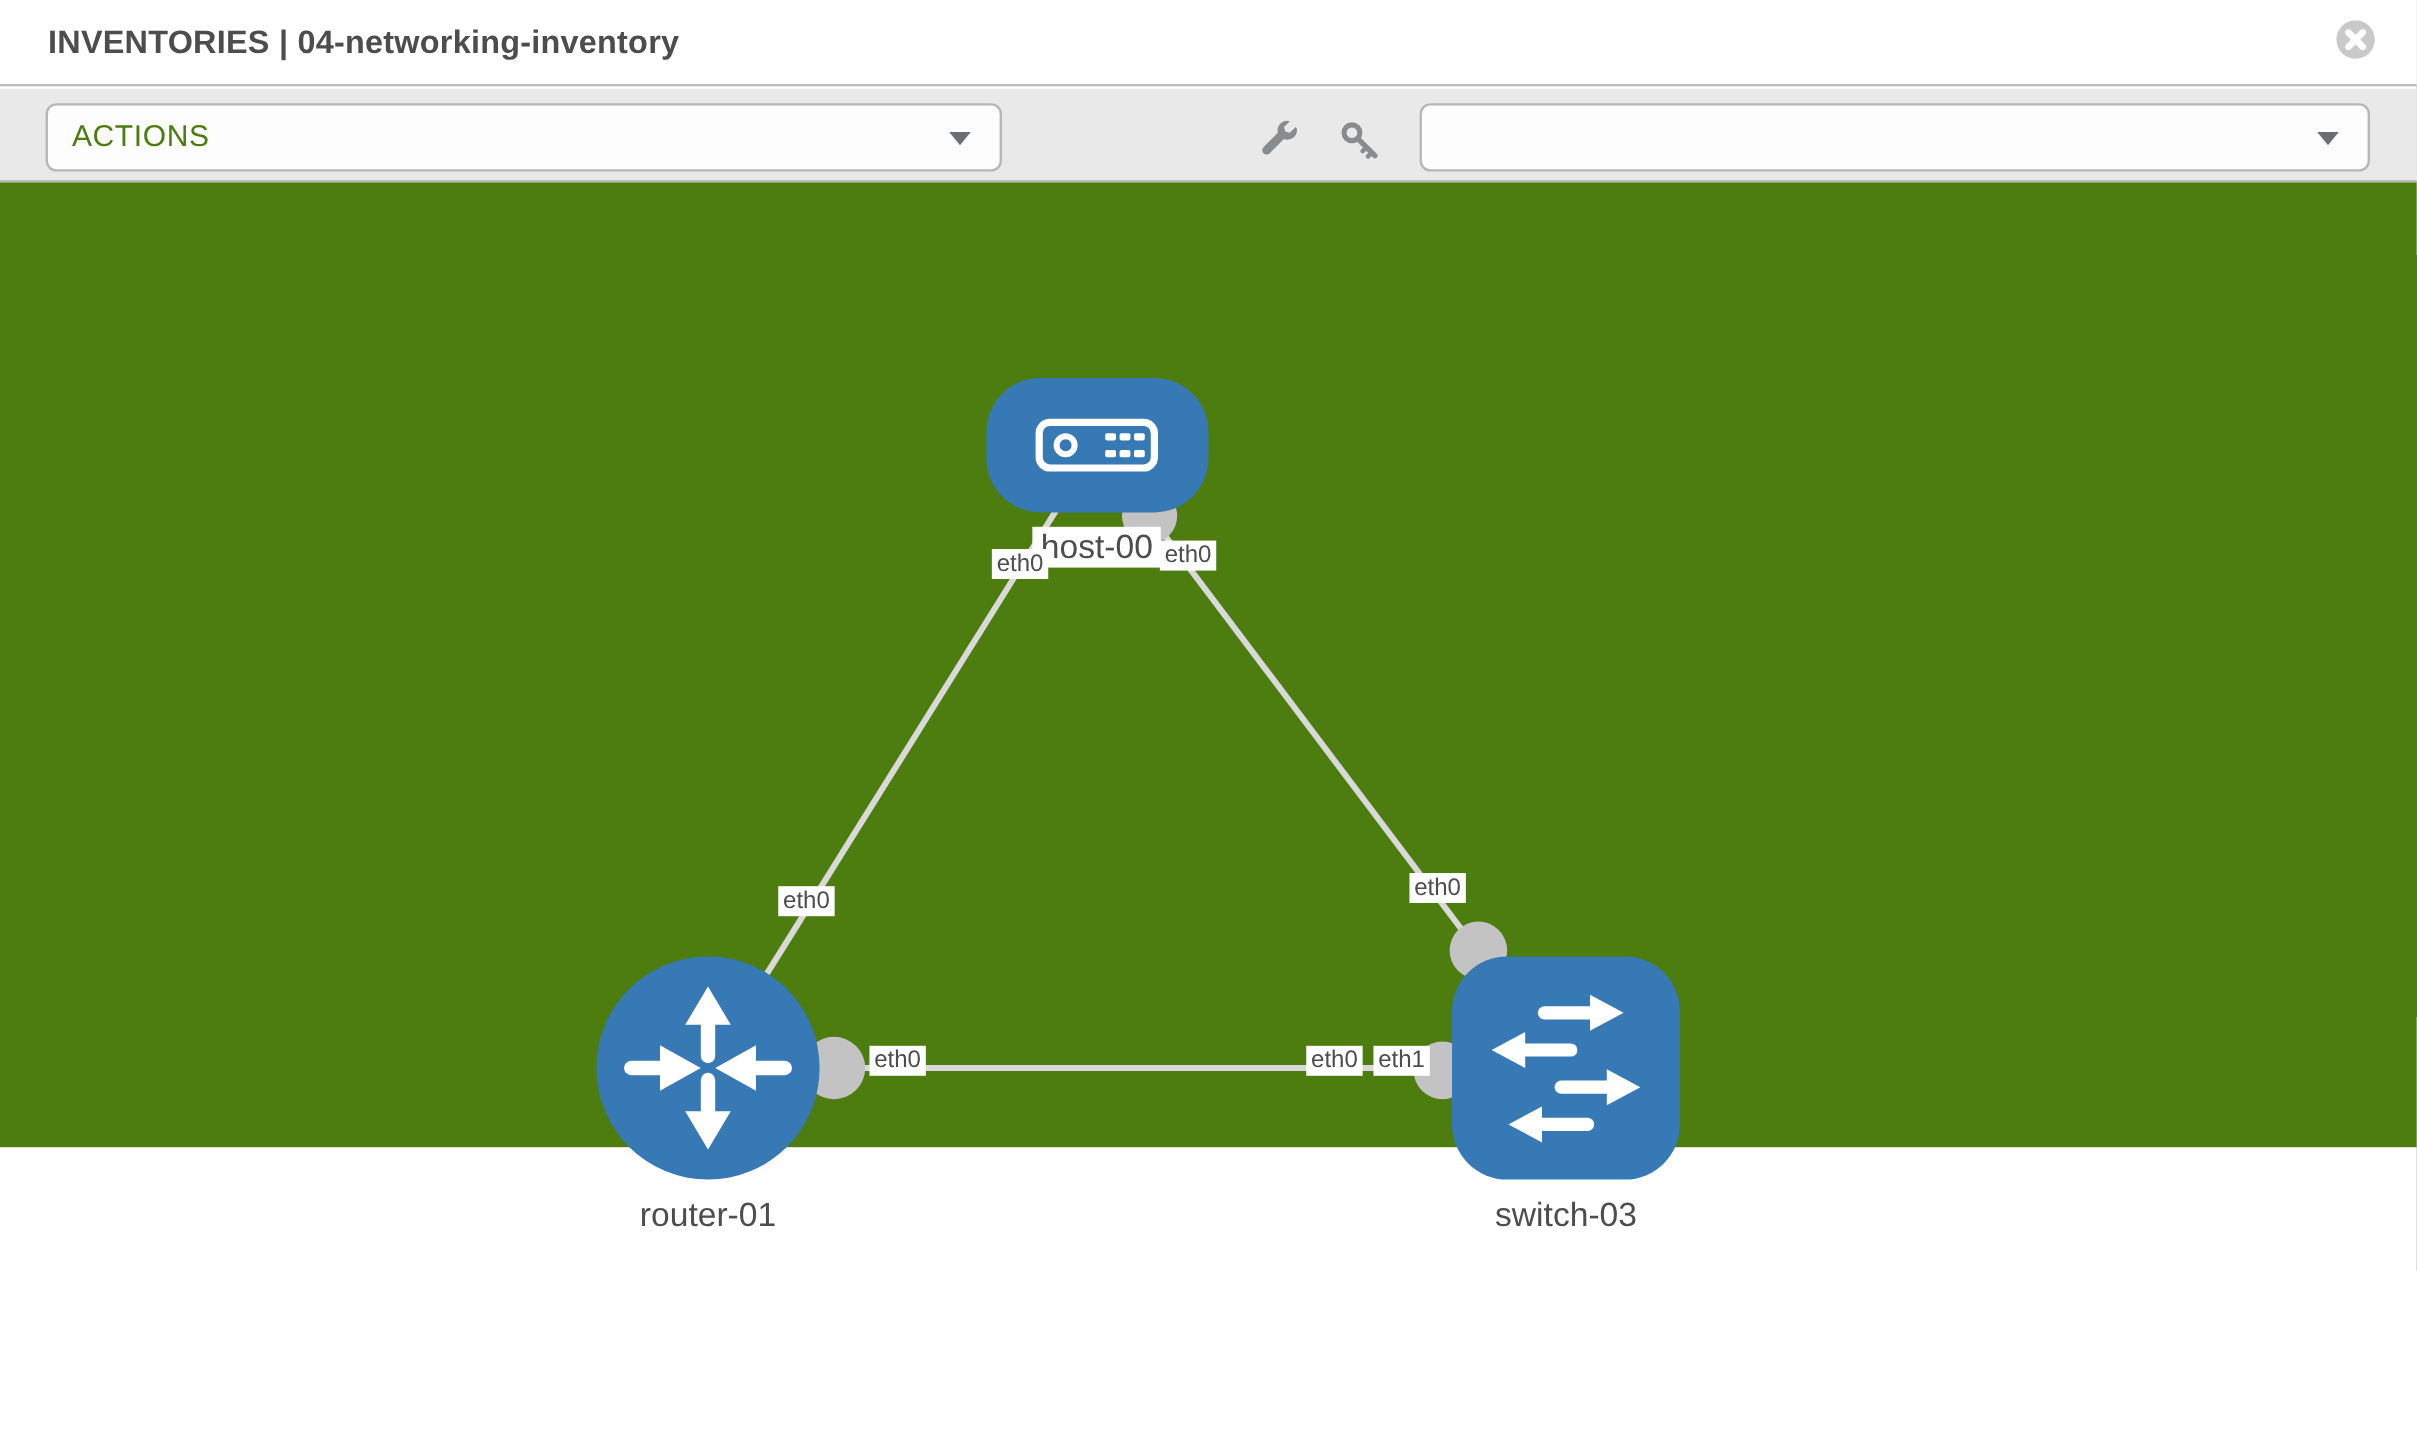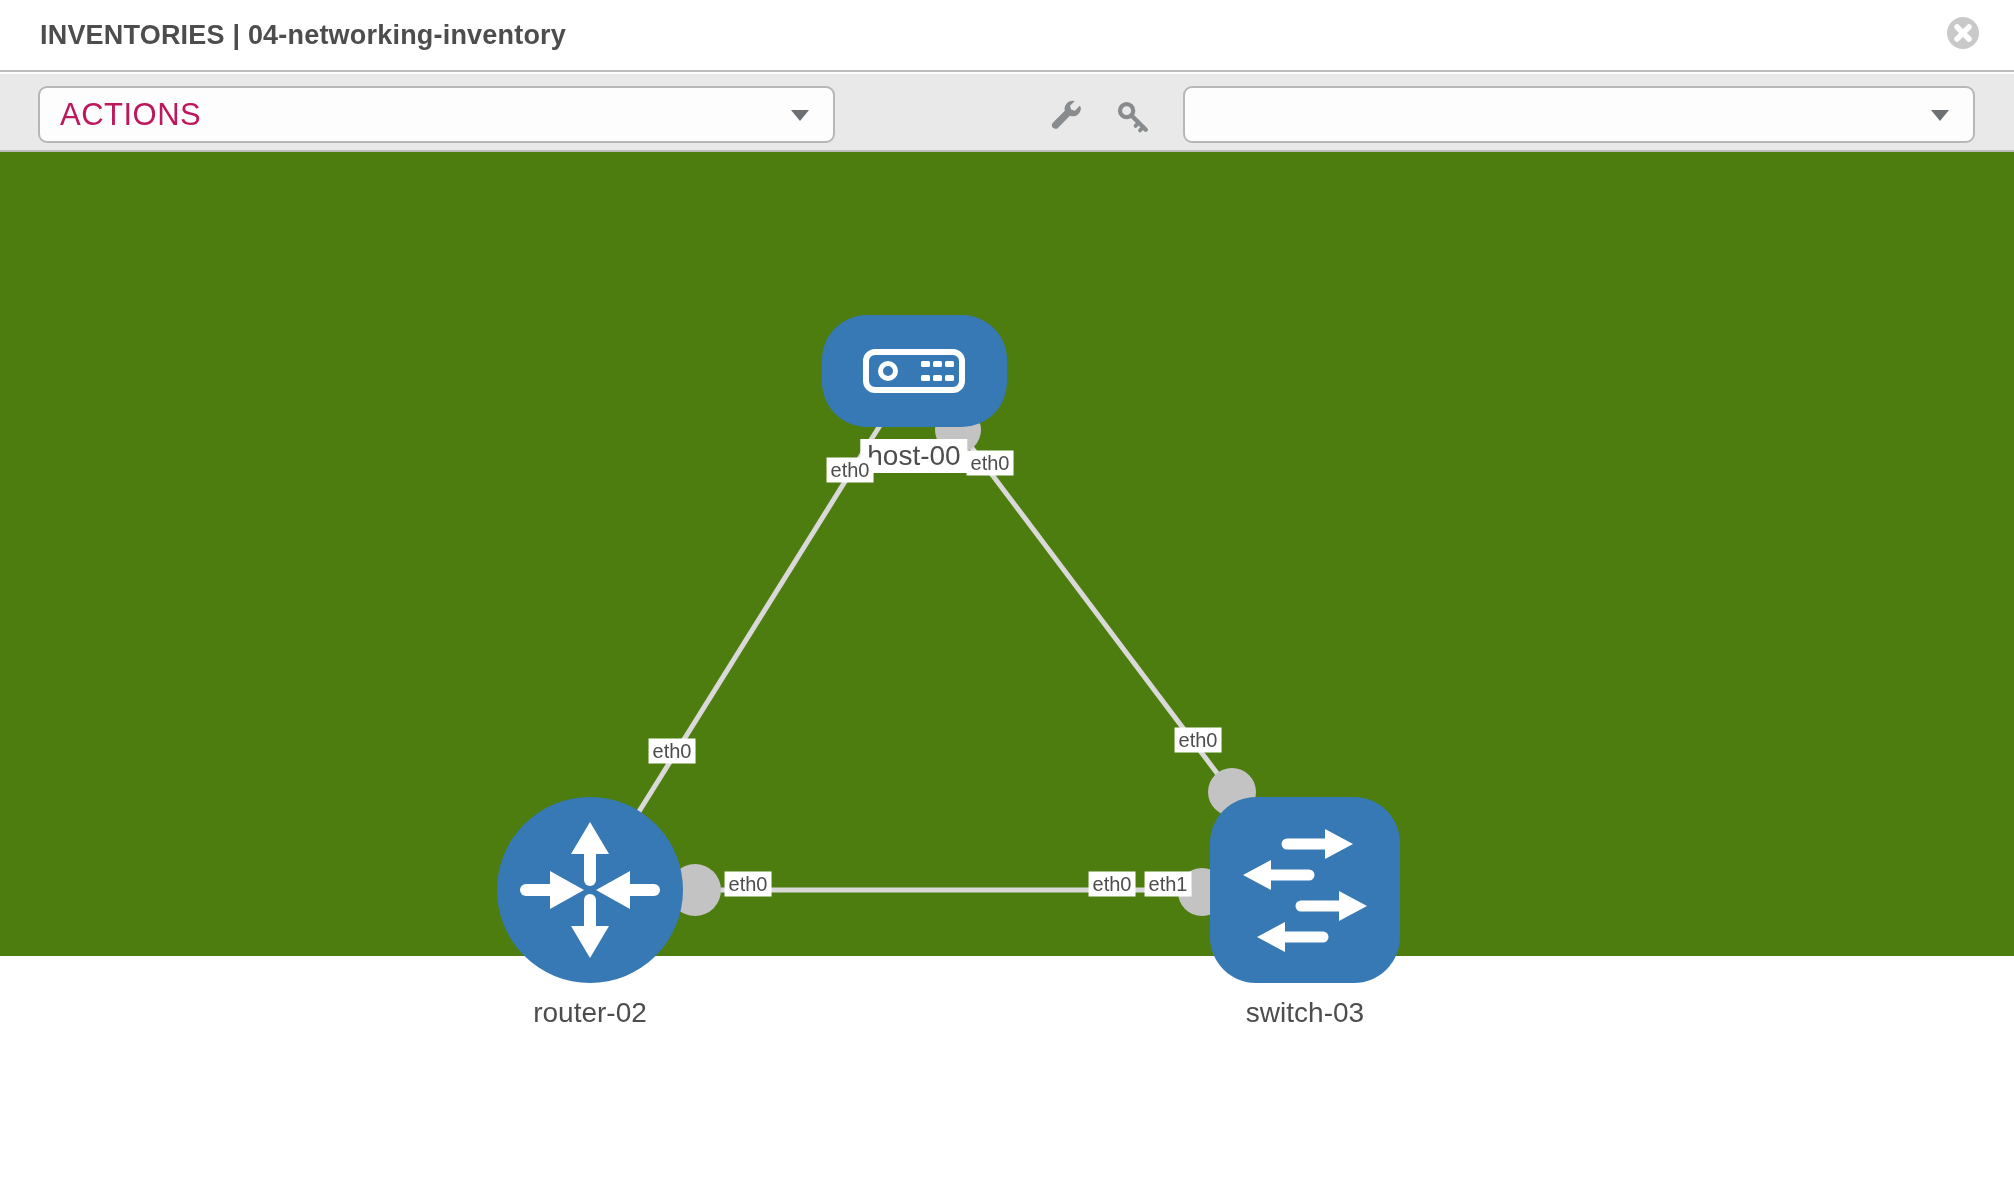--- a/index.html
+++ b/index.html
@@ -30,21 +30,21 @@
     background: #e9e9e9; border-bottom: 2px solid #bdbdbd;
   }
   .dd-box {
     position: absolute; top: 12px; height: 57px;
     background: #fdfdfd; border: 2px solid #b7b7b7; border-radius: 9px;
     display: flex; align-items: center;
   }
   .dd-actions { left: 38px; width: 797px; }
   .dd-search  { left: 1183px; width: 792px; }
   .dd-label {
-    padding-left: 20px; font-size: 31px; color: #be185d; letter-spacing: .5px;
+    padding-left: 20px; font-size: 25px; color: #4d7c0f; letter-spacing: .5px;
   }
   .dd-input {
     border: none; outline: none; background: transparent; width: 85%;
     padding-left: 20px; font-size: 25px; color: #6a6c6f;
     font-family: "Liberation Sans", "DejaVu Sans", sans-serif;
   }
   .dd-input::placeholder { color: #97999c; opacity: 1; }
   .caret {
     position: absolute; right: 24px; top: 50%; margin-top: -5px;
     width: 0; height: 0;
@@ -160,21 +160,21 @@
         <polygon points="-62,-15 -34,-30 -34,0" stroke="none"></polygon>
         <path d="M-4,16 L34,16" stroke-width="11" stroke-linecap="round"></path>
         <polygon points="62,16 34,1 34,31" stroke="none"></polygon>
         <path d="M18,47 L-20,47" stroke-width="11" stroke-linecap="round"></path>
         <polygon points="-48,47 -20,32 -20,62" stroke="none"></polygon>
       </g>
     </g>
   </svg>
 
   <div class="node-label" style="left:914px;  top:304px;">host-00</div>
-  <div class="node-label" style="left:590px;  top:861px;">router-02</div>
+  <div class="node-label" style="left:590px;  top:861px;">router-01</div>
   <div class="node-label" style="left:1305px; top:861px;">switch-03</div>
 
   <div class="if-label" style="left:850px;  top:318px;">eth0</div>
   <div class="if-label" style="left:990px;  top:311px;">eth0</div>
   <div class="if-label" style="left:672px;  top:599px;">eth0</div>
   <div class="if-label" style="left:1198px; top:588px;">eth0</div>
   <div class="if-label" style="left:748px;  top:732px;">eth0</div>
   <div class="if-label" style="left:1112px; top:732px; z-index:1;">eth0</div>
   <div class="if-label" style="left:1168px; top:732px; z-index:2;">eth1</div>
 

